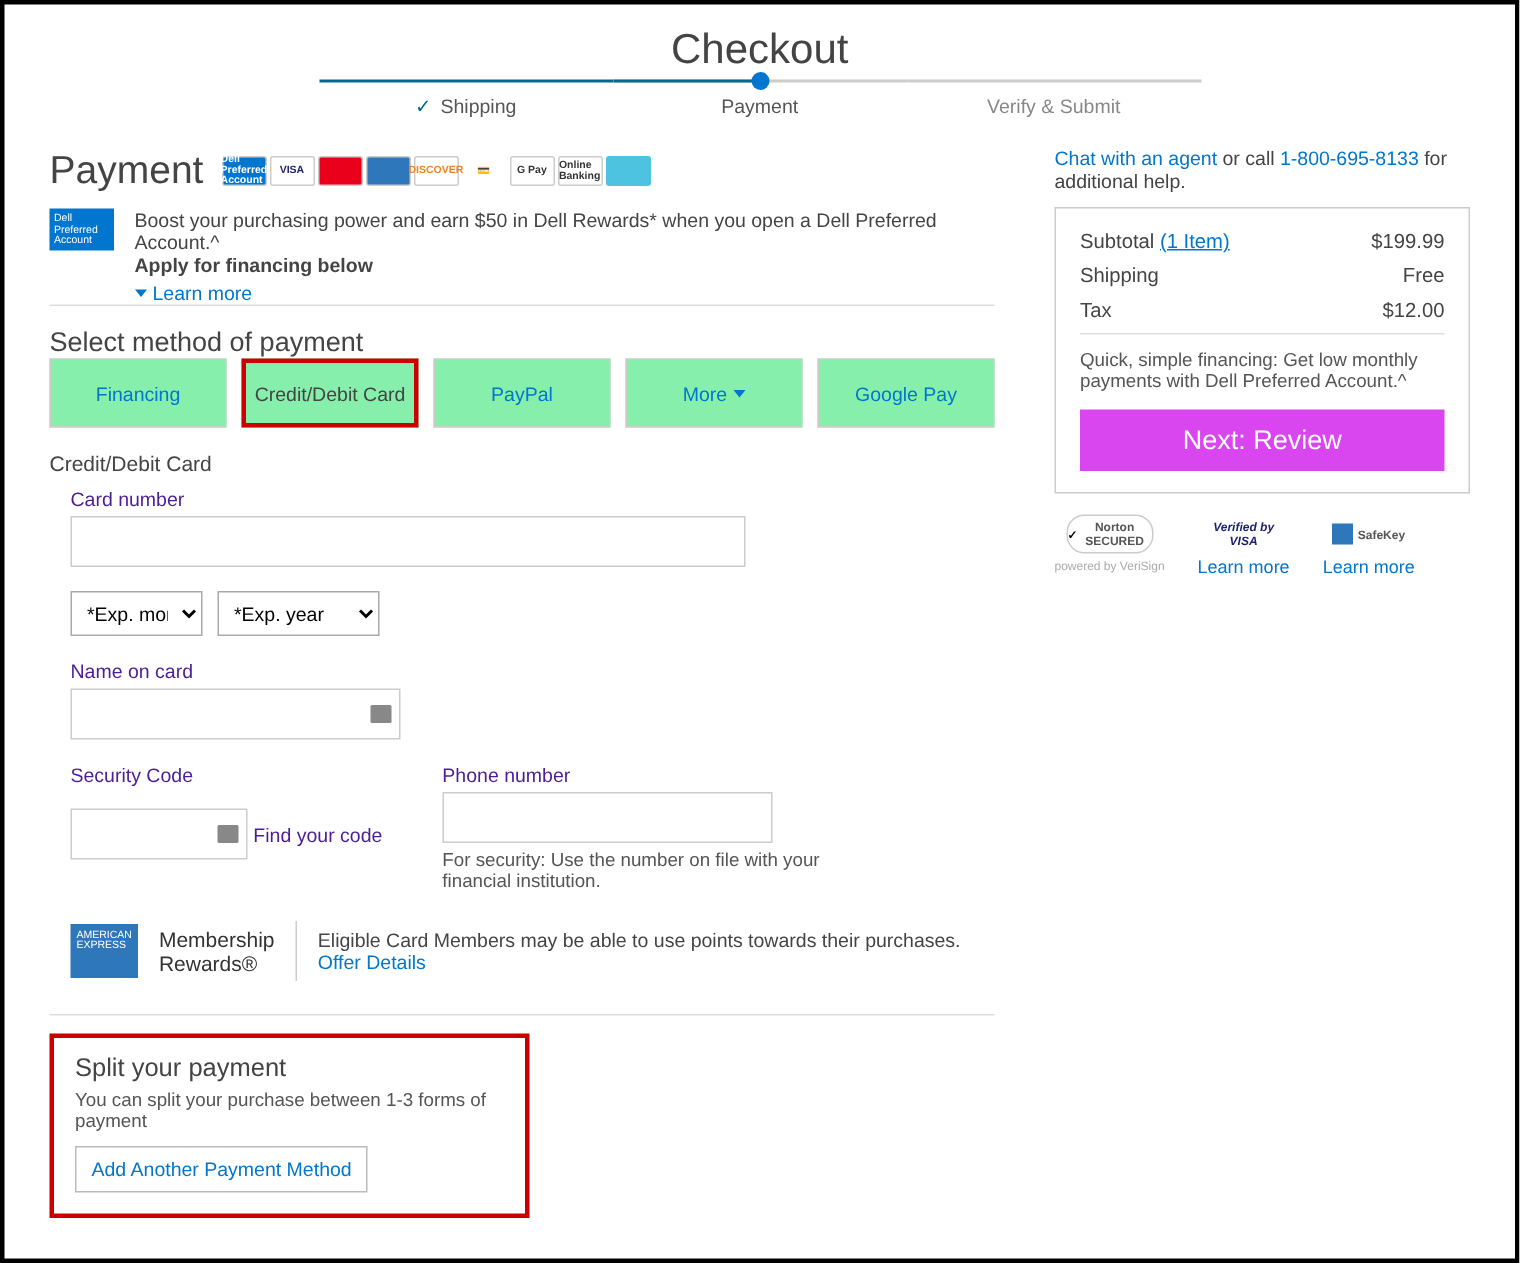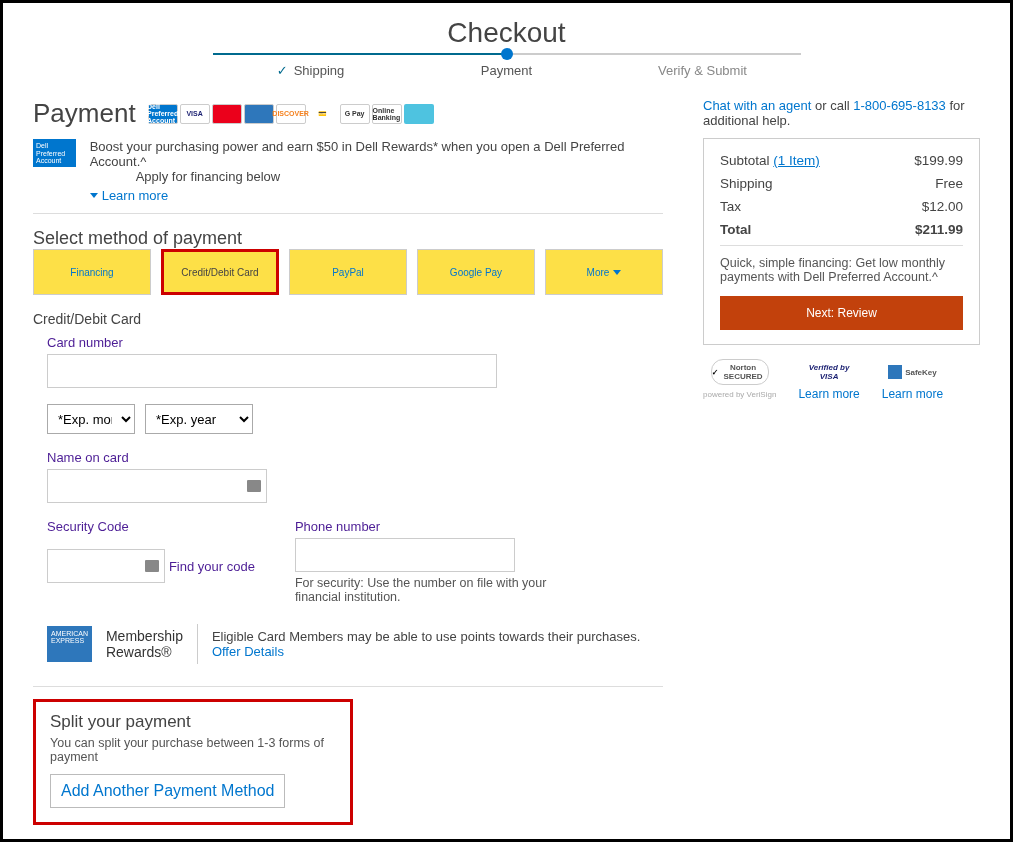--- a/index.html
+++ b/index.html
@@ -22,30 +22,30 @@
 
   .main-wrap { display:flex; gap: 40px; }
   .left-col { flex: 1; }
   .right-col { width: 290px; }
 
   .payment-head { display:flex; align-items:center; gap:12px; margin-bottom: 10px; }
   .payment-head h2 { font-size: 26px; font-weight: 400; color:#444; }
   .card-icons { display:flex; gap:2px; }
   .card-icon { width:30px; height:20px; border:1px solid #ccc; border-radius:2px; display:flex; align-items:center; justify-content:center; font-size:7px; font-weight:bold; }
 
-  .promo-box { display:flex; gap:14px; border-bottom:1px solid #ddd; padding-bottom:10px; margin-bottom:14px; }
+  .promo-box { display:flex; gap:14px; border-bottom:1px solid #ddd; margin-bottom:14px; }
   .dpa-badge { width:44px; height:28px; background:#0076CE; color:#fff; font-size:7px; padding:3px; line-height:1.1; }
   .promo-text { font-size: 13px; color:#444; }
-  .promo-text strong { font-weight: normal; margin-left: 46px; }
+  .promo-text strong { font-weight: bold; }
   .learn-more { color:#0076CE; font-size:13px; cursor:pointer; display:inline-flex; align-items:center; gap:4px; margin-top:4px;}
   .caret-down { width:0; height:0; border-left:4px solid transparent; border-right:4px solid transparent; border-top:5px solid #0076CE; }
 
   .select-method-title { font-size:18px; color:#444; margin-bottom:0; font-weight:400; }
   .method-tabs { display:flex; gap:10px; margin-bottom:16px; }
-  .method-tab { width:118px; height:46px; border:1px solid #ccc; display:flex; align-items:center; justify-content:center; font-size:10px; color:#0076CE; cursor:pointer; background:#fde047; }
+  .method-tab { width:118px; height:46px; border:1px solid #ccc; display:flex; align-items:center; justify-content:center; font-size:13px; color:#0076CE; cursor:pointer; background:#86efac; }
   .method-tab.selected { border:3px solid #c00; color:#444; }
   .method-tab .caret-down.blue { border-top-color:#0076CE; margin-left:4px; }
 
   .card-form-title { font-size:14px; color:#444; margin-bottom:8px; }
   .form-group { margin-left: 14px; margin-bottom:16px; }
   .form-label { font-size:13px; color:#4c1d95; margin-bottom:4px; display:block; }
   .text-input { width: 450px; height:34px; border:1px solid #ccc; padding:4px 8px; font-size:14px; }
   .text-input.name { width:220px; }
   .text-input.sec { width:118px; }
   .text-input.phone { width:220px; }
@@ -62,31 +62,31 @@
   .amex-text { font-size:14px; color:#333; }
   .divider-v { width:1px; height:40px; background:#ccc; }
   .amex-desc { font-size:13px; color:#444; }
   .amex-desc a { color:#0076CE; text-decoration:none; }
 
   hr.sep { border:none; border-top:1px solid #ddd; margin:22px 0 12px 0; }
 
   .split-box { border:3px solid #c00; padding:10px 14px 14px 14px; width:320px; }
   .split-title { font-size:17px; color:#444; font-weight:400; margin-bottom:4px; }
   .split-desc { font-size:12.5px; color:#555; margin-bottom:10px; }
-  .split-btn { border:1px solid #bbb; background:#fff; color:#0076CE; font-size:16px; padding:7px 10px; cursor:pointer; }
+  .split-btn { border:1px solid #bbb; background:#fff; color:#0076CE; font-size:13px; padding:7px 10px; cursor:pointer; }
 
   
   .chat-line { font-size:13px; color:#444; margin-bottom:10px; }
   .chat-line a { color:#0076CE; text-decoration:none; }
   .summary-box { border:1px solid #ccc; padding:14px 16px; }
   .summary-row { display:flex; justify-content:space-between; font-size:13.5px; color:#444; margin-bottom:8px; }
   .summary-row.total { font-weight:bold; border-top:0;}
   .summary-row .item-link { color:#0076CE; }
   .summary-note { font-size:12.5px; color:#555; border-top:1px solid #ddd; padding-top:10px; margin-top:6px; margin-bottom:12px; }
-  .review-btn { width:100%; background:#c2410c; color:#fff; border:none; padding:10px; font-size:12px; cursor:pointer; }
+  .review-btn { width:100%; background:#d946ef; color:#fff; border:none; padding:10px; font-size:18px; cursor:pointer; }
   .trust-badges { display:flex; gap:22px; margin-top:14px; justify-content:flex-start; }
   .trust-badge { text-align:center; font-size:11px; color:#555; }
   .trust-badge a { color:#0076CE; display:block; margin-top:2px; font-size:12px; text-decoration:none; }
   .badge-shape { width:58px; height:26px; border:1px solid #ccc; margin:0 auto 2px; display:flex; align-items:center; justify-content:center; font-size:8px; font-weight:bold; }
 </style>
 </head>
 <body>
 
 <div class="page">
   <h1 class="checkout-title">Checkout</h1>
@@ -133,25 +133,25 @@
             <span>Learn more</span>
           </div>
         </div>
       </div>
 
       <div class="select-method-title">Select method of payment</div>
       <div class="method-tabs">
         <div class="method-tab">Financing</div>
         <div class="method-tab selected">Credit/Debit Card</div>
         <div class="method-tab">PayPal</div>
-        <div class="method-tab">Google Pay</div>
         <div class="method-tab">
           <span>More</span>
           <span class="caret-down blue"></span>
         </div>
+        <div class="method-tab">Google Pay</div>
       </div>
 
       <div class="card-form-title">Credit/Debit Card</div>
 
       <div class="form-group">
         <label class="form-label">Card number</label>
         <input class="text-input" type="text" style="">
       </div>
 
       <div class="form-group">
@@ -221,24 +221,20 @@
           <span>$199.99</span>
         </div>
         <div class="summary-row">
           <span>Shipping</span>
           <span>Free</span>
         </div>
         <div class="summary-row">
           <span>Tax</span>
           <span>$12.00</span>
         </div>
-        <div class="summary-row total">
-          <span>Total</span>
-          <span>$211.99</span>
-        </div>
         <div class="summary-note">Quick, simple financing: Get low monthly payments with Dell Preferred Account.^</div>
         <button class="review-btn">Next: Review</button>
       </div>
 
       <div class="trust-badges">
         <div class="trust-badge">
           <div class="badge-shape" style="border-radius:12px">
               <span style="color:#000">✓</span>
               <span>Norton SECURED</span>
             </div>

